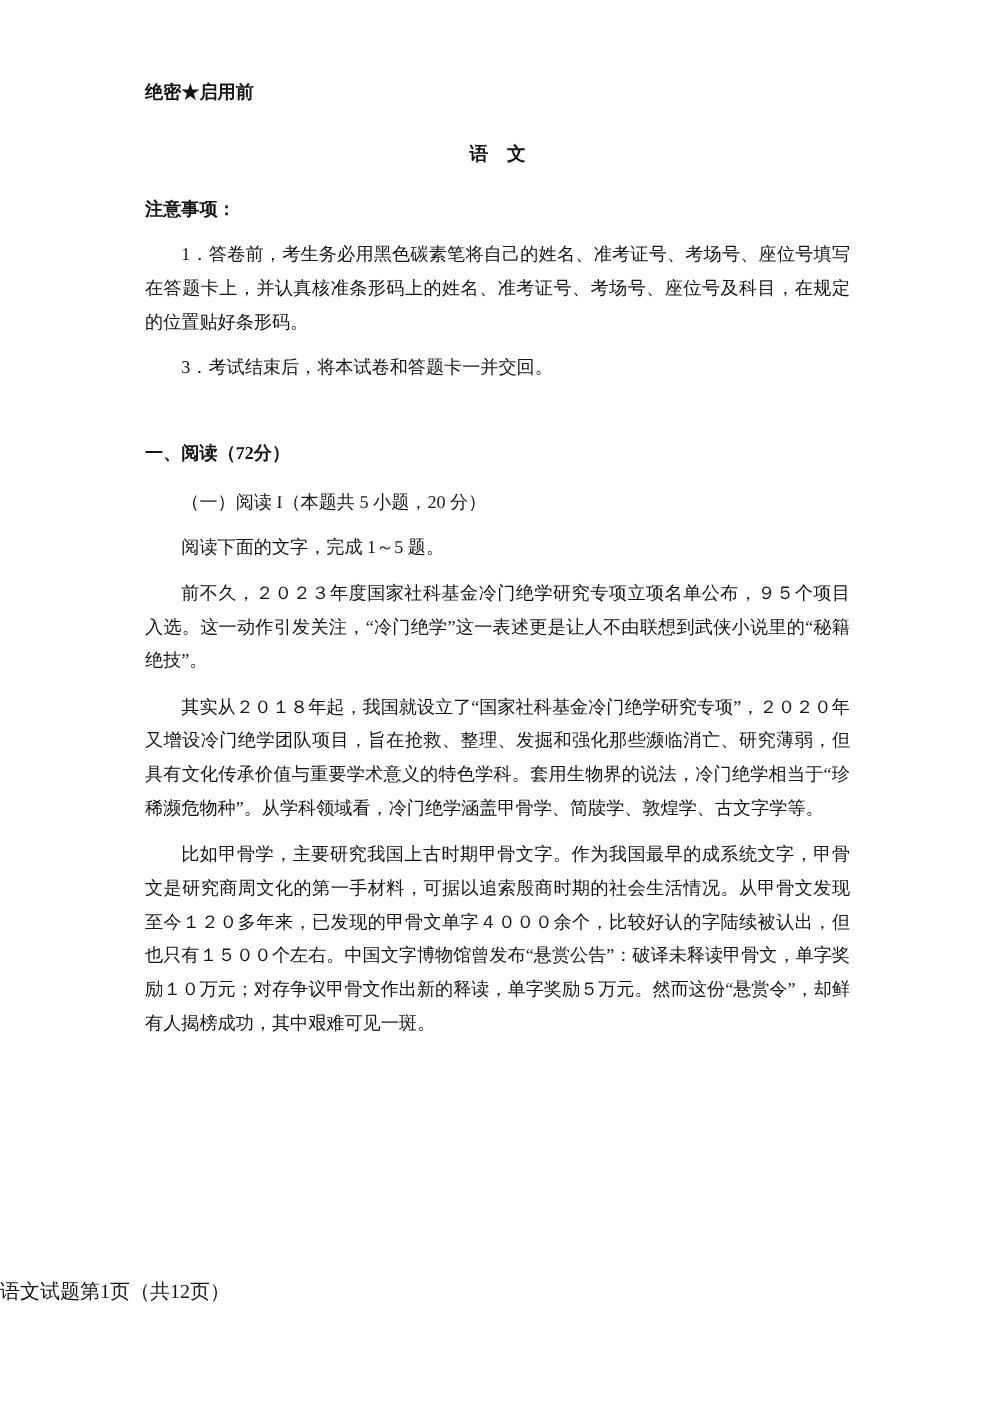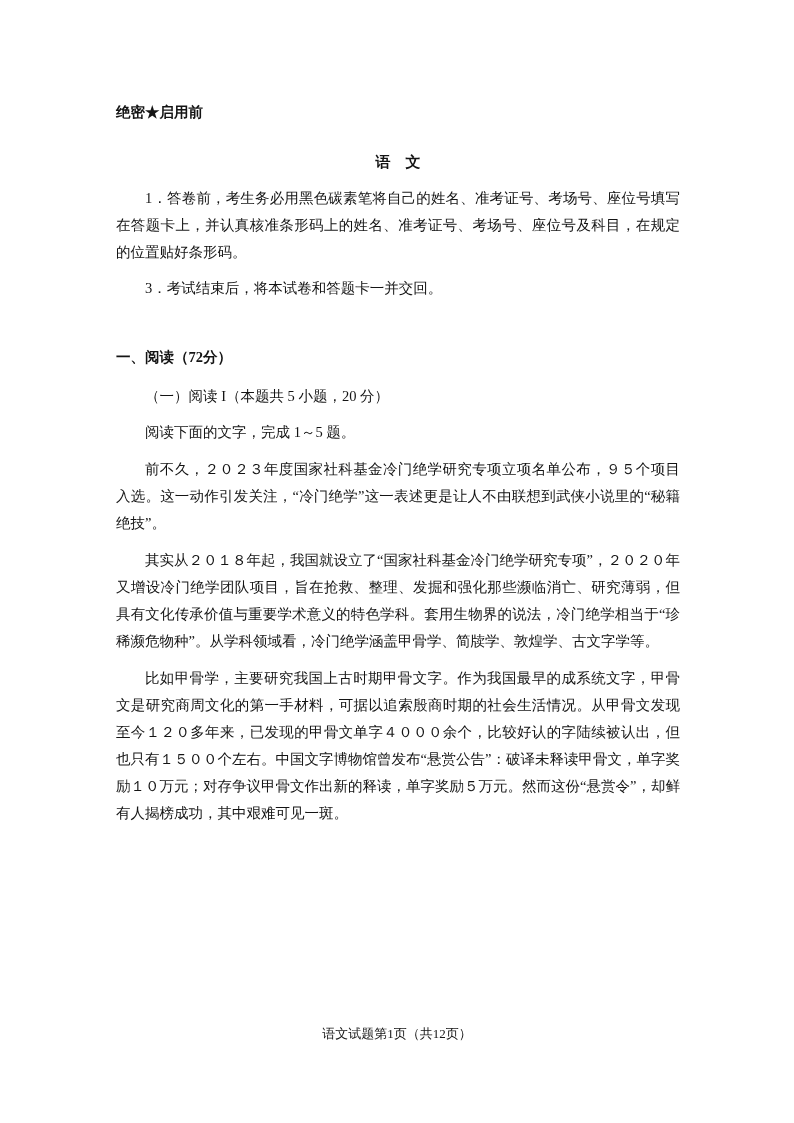--- a/index.html
+++ b/index.html
@@ -7,21 +7,21 @@
     padding: 0;
     background: #ffffff;
   }
   .page {
     position: relative;
     width: 794px;
     height: 1123px;
     margin: 0 auto;
     background: #ffffff;
     box-sizing: border-box;
-    padding: 102px 114px 0 116px;
+    padding: 64px 114px 0 116px;
     font-family: "Liberation Serif", "DejaVu Serif", serif;
     color: #141414;
     font-size: 14.5px;
     line-height: 27px;
     overflow: hidden;
   }
   .secrecy {
     font-weight: 700;
     font-size: 14.5px;
     line-height: 20px;
@@ -57,35 +57,35 @@
     margin-top: 12px;
   }
   .body-para {
     margin: 10px 0;
   }
   .footer {
     position: absolute;
     left: 0;
     right: 0;
     bottom: 80px;
-    text-align: center;
-    font-size: 13px;
+    font-size: 16px;
     line-height: 18px;
   }
 </style>
 </head>
 <body>
 
 <div class="page">
 
   <div class="secrecy">绝密★启用前</div>
 
 
   <div class="subject">语　文</div>
 
+  <div class="notice-heading">注意事项：</div>
 
   <p class="para">1．答卷前，考生务必用黑色碳素笔将自己的姓名、准考证号、考场号、座位号填写在答题卡上，并认真核准条形码上的姓名、准考证号、考场号、座位号及科目，在规定的位置贴好条形码。</p>
 
 
   <p class="para">3．考试结束后，将本试卷和答题卡一并交回。</p>
 
   <div class="section-heading">一、阅读（72分）</div>
 
   <p class="para subsection">（一）阅读 I（本题共 5 小题，20 分）</p>
 

